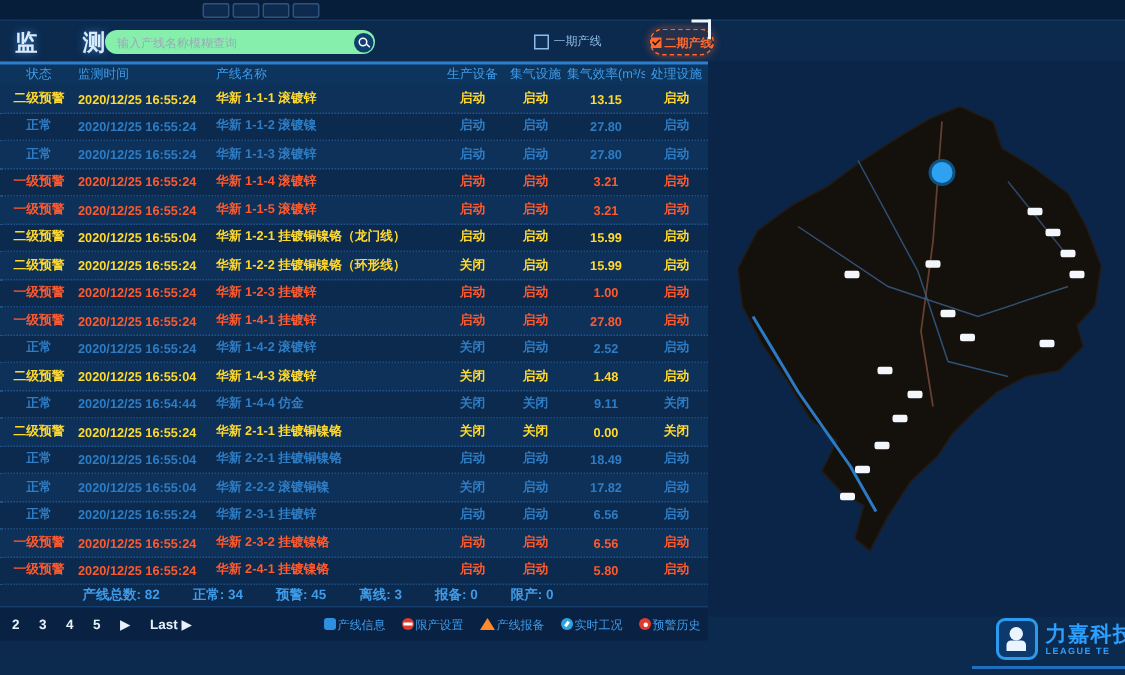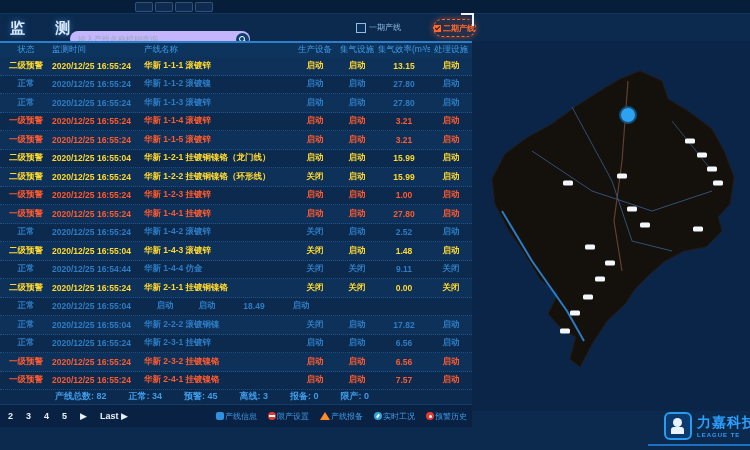--- a/index.html
+++ b/index.html
@@ -7,21 +7,21 @@
        font-family:"Liberation Sans","DejaVu Sans",sans-serif;}
   
   .topstrip{position:absolute;top:0;left:0;width:750px;height:13px;background:#071e3a;
             border-bottom:1px solid #10365f;}
   .toptab{position:absolute;top:2px;width:16px;height:8px;border:1px solid rgba(110,160,215,.35);
           border-radius:2px;background:rgba(30,70,120,.35);}
   
   .hdr{position:absolute;top:13px;left:0;width:472px;height:28px;}
   .title{position:absolute;left:10px;top:6px;font-size:15px;font-weight:bold;color:#d9eafc;
          letter-spacing:13px;text-shadow:0 0 6px rgba(90,170,255,.6);white-space:nowrap;}
-  .search{position:absolute;left:70px;top:18px;width:180px;height:16px;background:#c4b5fd;
+  .search{position:absolute;left:70px;top:7px;width:180px;height:16px;background:#86efac;
           border-radius:9px;display:flex;align-items:center;}
   .search input{flex:1;border:0;background:transparent;outline:none;font-size:8px;color:#33465c;
           padding:0 4px 0 8px;font-family:inherit;}
   .search input::placeholder{color:#9aa9ba;}
   .mag{width:13px;height:13px;border-radius:50%;background:#0f3f6e;margin-right:1px;position:relative;flex:0 0 13px;}
   .mag::before{content:"";position:absolute;left:3px;top:3px;width:4px;height:4px;border:1px solid #fff;border-radius:50%;}
   .mag::after{content:"";position:absolute;left:8px;top:8px;width:3px;height:1px;background:#fff;transform:rotate(45deg);}
   .chk1{position:absolute;left:356px;top:9px;display:flex;align-items:center;gap:3px;
         font-size:8px;color:#8fbce6;cursor:pointer;}
   .chk1 .box{width:8px;height:8px;border:1px solid #8fbce6;background:rgba(20,60,110,.4);}
@@ -234,20 +234,21 @@
         <span class="c-tm">2020/12/25 16:55:24</span>
         <span class="c-nm">华新 2-1-1 挂镀铜镍铬</span>
         <span class="c-pd">关闭</span>
         <span class="c-gs">关闭</span>
         <span class="c-ef">0.00</span>
         <span class="c-tr">关闭</span>
       </div>
       <div class="row lv-normal">
         <span class="c-st">正常</span>
         <span class="c-tm">2020/12/25 16:55:04</span>
+        <span class="c-nm">华新 2-2-1 挂镀铜镍铬</span>
         <span class="c-pd">启动</span>
         <span class="c-gs">启动</span>
         <span class="c-ef">18.49</span>
         <span class="c-tr">启动</span>
       </div>
       <div class="row lv-normal">
         <span class="c-st">正常</span>
         <span class="c-tm">2020/12/25 16:55:04</span>
         <span class="c-nm">华新 2-2-2 滚镀铜镍</span>
         <span class="c-pd">关闭</span>
@@ -272,21 +273,21 @@
         <span class="c-gs">启动</span>
         <span class="c-ef">6.56</span>
         <span class="c-tr">启动</span>
       </div>
       <div class="row lv-warn1">
         <span class="c-st">一级预警</span>
         <span class="c-tm">2020/12/25 16:55:24</span>
         <span class="c-nm">华新 2-4-1 挂镀镍铬</span>
         <span class="c-pd">启动</span>
         <span class="c-gs">启动</span>
-        <span class="c-ef">7.57</span>
+        <span class="c-ef">5.80</span>
         <span class="c-tr">启动</span>
       </div>
     </div>
 
   <div class="summary" id="summary">
       <span>产线总数: 82</span>
       <span>正常: 34</span>
       <span>预警: 45</span>
       <span>离线: 3</span>
       <span>报备: 0</span>

